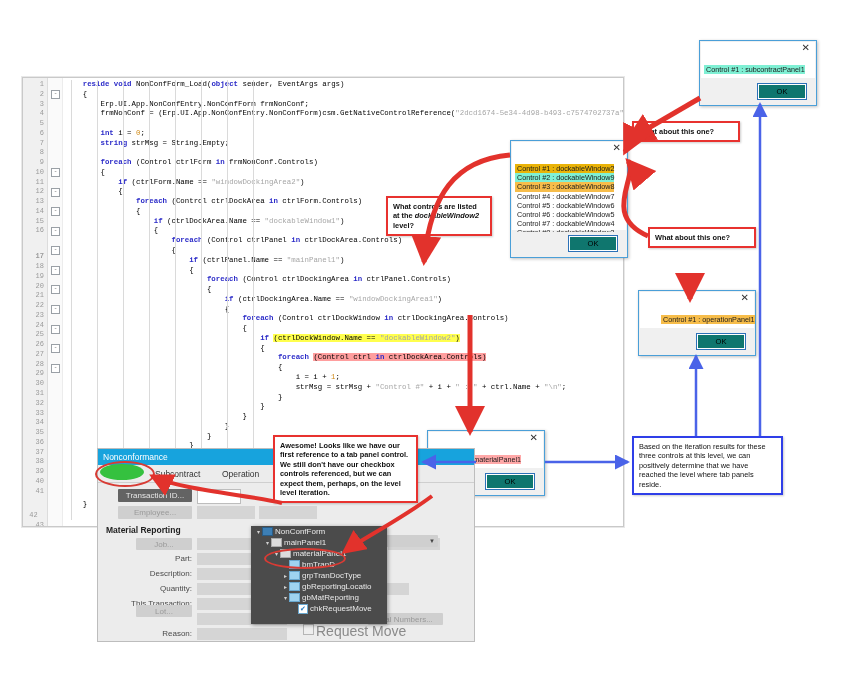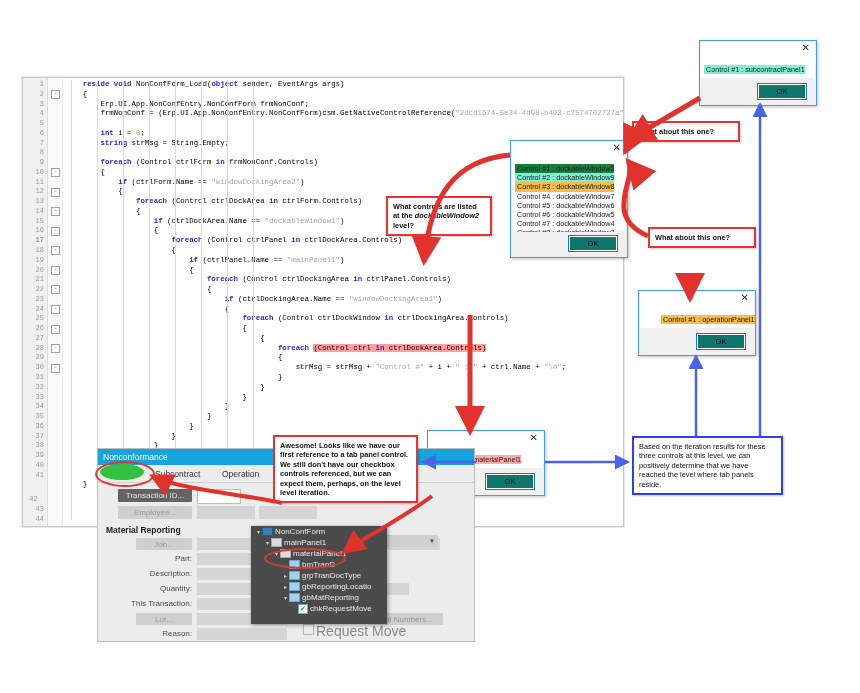--- a/index.html
+++ b/index.html
@@ -35,21 +35,21 @@
   .dlg .body{background:#ffffff;margin:1px;height:calc(100% - 28px);position:relative;}
   .dlg .closex{position:absolute;right:5px;top:1px;font-size:10px;color:#333;
        line-height:10px;font-family:"Liberation Sans",sans-serif;cursor:default;}
   .dlg .foot{position:absolute;left:1px;right:1px;bottom:1px;height:24px;background:#f0f0f0;}
   .dlg .okbtn{position:absolute;right:8px;top:3px;width:48px;height:15px;
        background:#0f766e;border:1px solid #2c71b8;box-shadow:0 0 0 1px #fff inset;
        font-size:7.5px;line-height:15px;text-align:center;color:#000;}
   .mline{font-family:"Liberation Sans",sans-serif;font-size:7.2px;line-height:9.2px;
        color:#1a1a1a;padding-left:2px;white-space:pre;display:inline-block;}
   .mrow{height:9.2px;}
-  .mk-y{background:#15803d;text-align:right;}
+  .mk-y{background:#eab308;text-align:right;}
   .mk-c{background:#7ff0d4;}
   .mk-o{background:#f7bd4a;}
   .mk-r{background:#ffa8a8;}
 
   
   .callout{position:absolute;background:#fff;border:2px solid #e8322f;
        box-shadow:1px 1px 2px rgba(0,0,0,.2);padding:4px 5px;
        font-size:7.4px;line-height:9.4px;color:#111;font-weight:bold;}
   .callout em{font-style:italic;}
   .callout-blue{position:absolute;background:#fff;border:2px solid #2f3fe8;
@@ -105,21 +105,21 @@
       <div class="lnum" style="margin-top: 0px;">7</div>
       <div class="lnum" style="margin-top: 0px;">8</div>
       <div class="lnum" style="margin-top: 0px;">9</div>
       <div class="lnum" style="margin-top: 0px;">10</div>
       <div class="lnum" style="margin-top: 0px;">11</div>
       <div class="lnum" style="margin-top: 0px;">12</div>
       <div class="lnum" style="margin-top: 0px;">13</div>
       <div class="lnum" style="margin-top: 0px;">14</div>
       <div class="lnum" style="margin-top: 0px;">15</div>
       <div class="lnum" style="margin-top: 0px;">16</div>
-      <div class="lnum" style="margin-top: 0px; font-weight: bold;">17</div>
+      <div class="lnum" style="margin-top: 16px; font-weight: bold;">17</div>
       <div class="lnum" style="margin-top: 0px;">18</div>
       <div class="lnum" style="margin-top: 0px;">19</div>
       <div class="lnum" style="margin-top: 0px;">20</div>
       <div class="lnum" style="margin-top: 0px;">21</div>
       <div class="lnum" style="margin-top: 0px;">22</div>
       <div class="lnum" style="margin-top: 0px;">23</div>
       <div class="lnum" style="margin-top: 0px;">24</div>
       <div class="lnum" style="margin-top: 0px;">25</div>
       <div class="lnum" style="margin-top: 0px;">26</div>
       <div class="lnum" style="margin-top: 0px;">27</div>
@@ -176,23 +176,25 @@
       <div class="cl">                        <span class="kw">foreach</span> (Control ctrlPanel <span class="kw">in</span> ctrlDockArea.Controls)</div>
       <div class="cl">                        {</div>
       <div class="cl">                            <span class="kw">if</span> (ctrlPanel.Name == <span class="str">"mainPanel1"</span>)</div>
       <div class="cl">                            {</div>
       <div class="cl">                                <span class="kw">foreach</span> (Control ctrlDockingArea <span class="kw">in</span> ctrlPanel.Controls)</div>
       <div class="cl">                                {</div>
       <div class="cl">                                    <span class="kw">if</span> (ctrlDockingArea.Name == <span class="str">"windowDockingArea1"</span>)</div>
       <div class="cl">                                    {</div>
       <div class="cl">                                        <span class="kw">foreach</span> (Control ctrlDockWindow <span class="kw">in</span> ctrlDockingArea.Controls)</div>
       <div class="cl">                                        {</div>
+      <div class="cl">                                            <span class="kw">if</span> <span class="hl-y">(ctrlDockWindow.Name == <span class="str">"dockableWindow2"</span>)</span></div>
       <div class="cl">                                            {</div>
       <div class="cl">                                                <span class="kw">foreach</span> <span class="hl-r">(Control ctrl <span class="kw">in</span> ctrlDockArea.Controls)</span></div>
       <div class="cl">                                                {</div>
+      <div class="cl">                                                    i = i + <span class="num">1</span>;</div>
       <div class="cl">                                                    strMsg = strMsg + <span class="str">"Control #"</span> + i + <span class="str">" : "</span> + ctrl.Name + <span class="str">"\n"</span>;</div>
       <div class="cl">                                                }</div>
       <div class="cl">                                            }</div>
       <div class="cl">                                        }</div>
       <div class="cl">                                    }</div>
       <div class="cl">                                }</div>
       <div class="cl">                            }</div>
       <div class="cl">                        }</div>
       <div class="cl">                    }</div>
       <div class="cl">                }</div>
@@ -299,21 +301,21 @@
   <div class="fbox" style="position:absolute;left:99px;top:134px;width:90px;height:12px;">
     <div class="fval">0.00</div>
   </div>
   <div class="fbox" style="position:absolute;left:256px;top:134px;width:55px;height:12px;"></div>
 
   <div class="flabel" style="position:absolute;left:8px;top:150px;width:86px;">This Transaction:</div>
   <div class="fbox" style="position:absolute;left:99px;top:149px;width:90px;height:12px;">
     <div class="fval">0.00</div>
   </div>
 
-  <div class="fgrey" style="position:absolute;left:38px;top:164px;width:56px;height:12px;">Lot...</div>
+  <div class="fgrey" style="position:absolute;left:38px;top:156px;width:56px;height:12px;">Lot...</div>
   <div class="fbox" style="position:absolute;left:99px;top:164px;width:90px;height:12px;"></div>
   <div class="fgrey" style="position:absolute;left:270px;top:164px;width:72px;height:12px;text-align:left;padding-left:3px;">Serial Numbers...</div>
 
   <div class="flabel" style="position:absolute;left:20px;top:180px;width:74px;">Reason:</div>
   <div class="fbox" style="position:absolute;left:99px;top:179px;width:90px;height:12px;"></div>
 
   <div style="position:absolute;left:205px;top:175px;width:9px;height:9px;background:#eee;border:1px solid #b5b5b5;"></div>
   <div style="position:absolute;left:218px;top:174px;font-size:14px;color:#8a8a8a;">Request Move</div>
 
   <div class="fgrey" style="position:absolute;left:288px;top:86px;width:52px;height:12px;">

